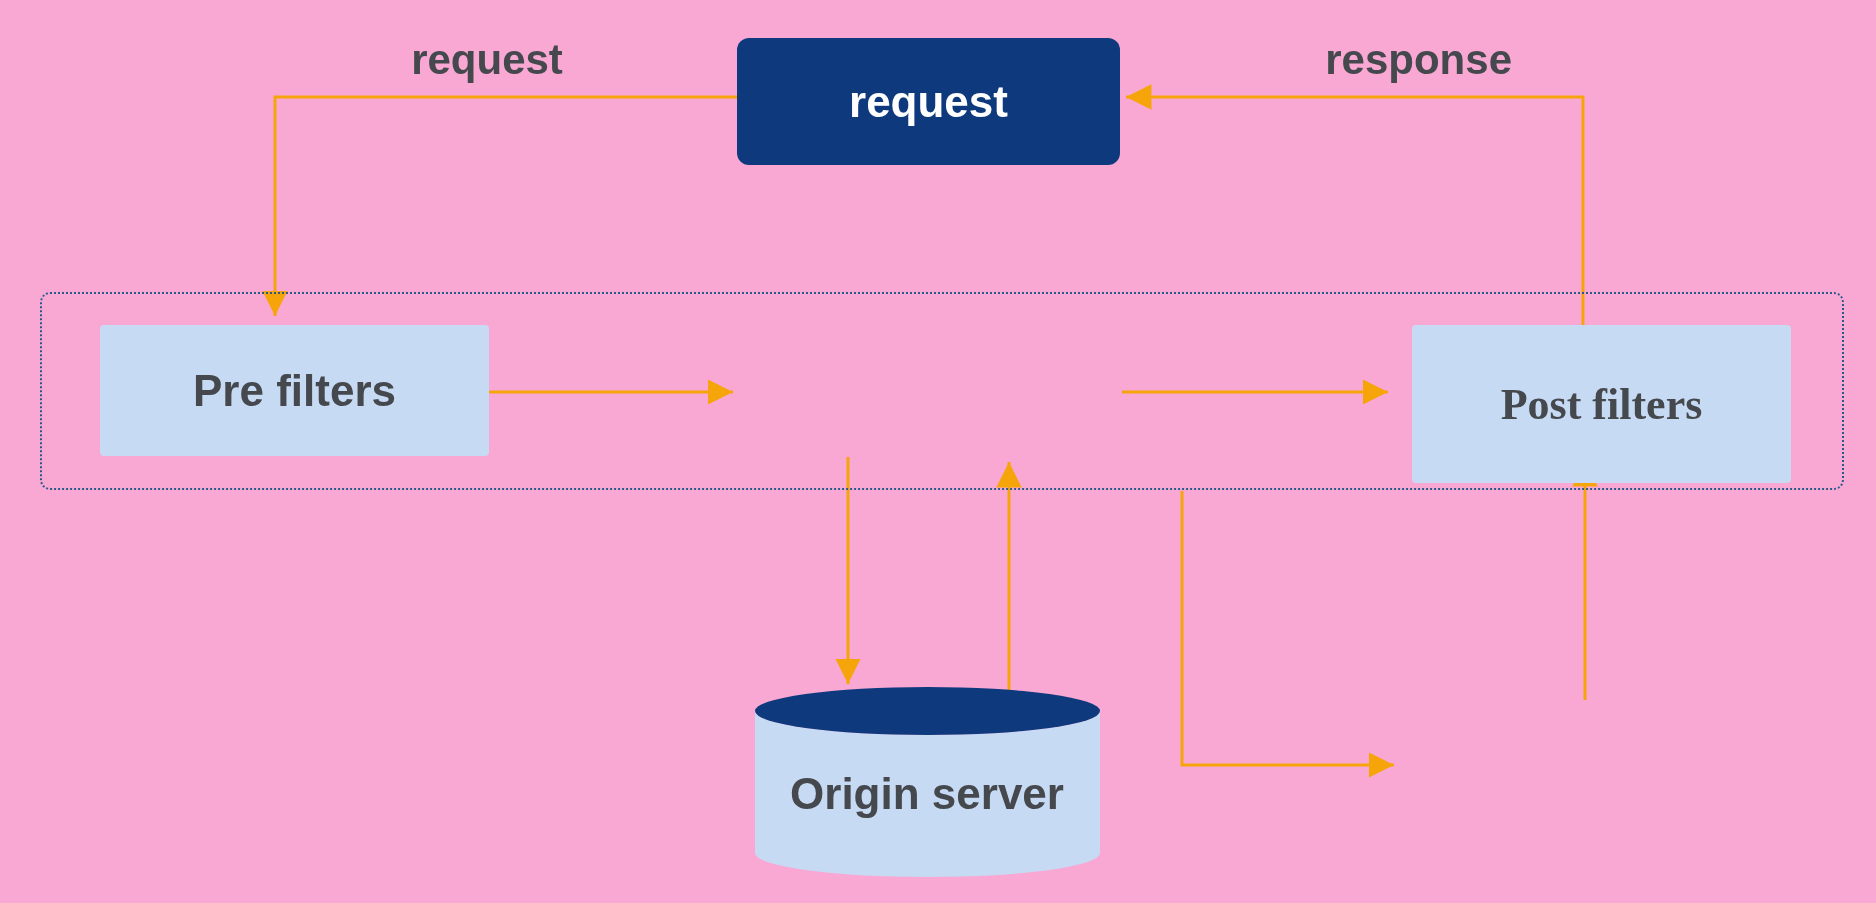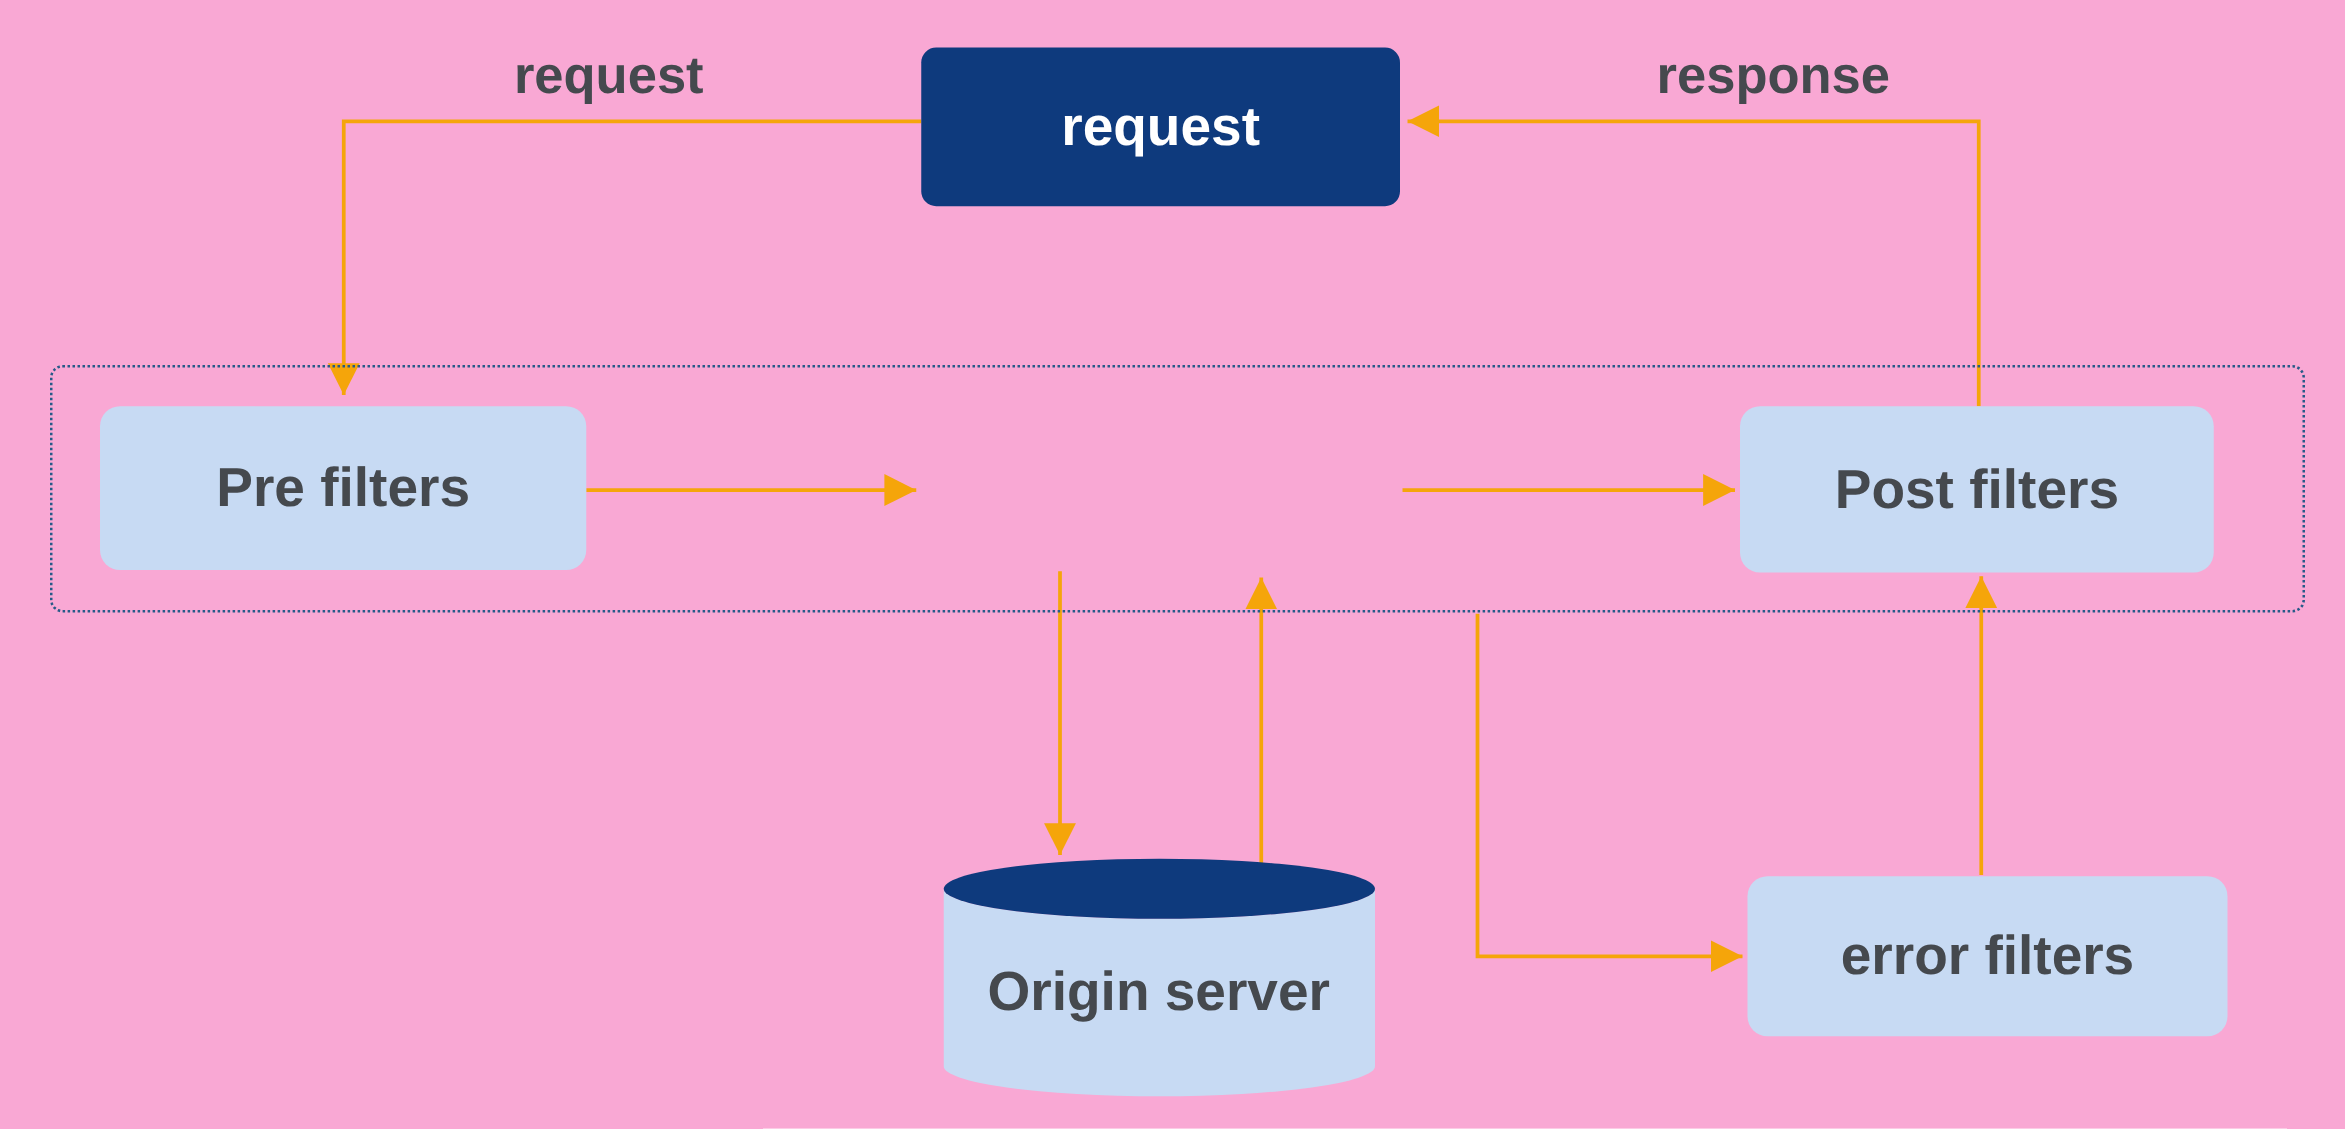--- a/index.html
+++ b/index.html
@@ -34,21 +34,22 @@
     display: flex;
     align-items: center;
     justify-content: center;
     font-size: 44px;
     font-weight: 600;
     color: var(--text-gray, #45494e);
     text-align: center;
   }
   .node.blue {
     background: var(--light-blue, #c7daf3);
-    border-radius: 16px;
+    border-radius: 4px;
+    margin-left: 20px;
   }
   .node.navy {
     background: var(--navy, #0e3a7d);
     border-radius: 12px;
     color: #ffffff;
   }
   .flow-label {
     position: absolute;
     font-size: 42px;
     font-weight: 600;
@@ -119,27 +120,24 @@
 
   <div class="node navy" style="left:737px; top:38px; width:383px; height:127px;">
     <span>request</span>
   </div>
 
   <div class="node blue" style="left:80px; top:325px; width:389px; height:131px;">
     <span>Pre filters</span>
   </div>
 
 
-  <div class="node blue" style="left:1392px; top:325px; width:379px; height:133px;">
+  <div class="node blue" style="left:1392px; top:325px; width:379px; height:158px;font-family:Liberation Serif, serif;">
     <span>Post filters</span>
   </div>
 
-  <div class="node blue" style="left:1398px; top:701px; width:384px; height:128px;">
-    <span>error filters</span>
-  </div>
 
   <div class="origin-label">
     <span>Origin server</span>
   </div>
 
   <div class="flow-label" style="left:307px; top:36px;">request</div>
 
   <div class="flow-label" style="left:1152px; top:36px;text-align:right;">response</div>
 
 </div>

